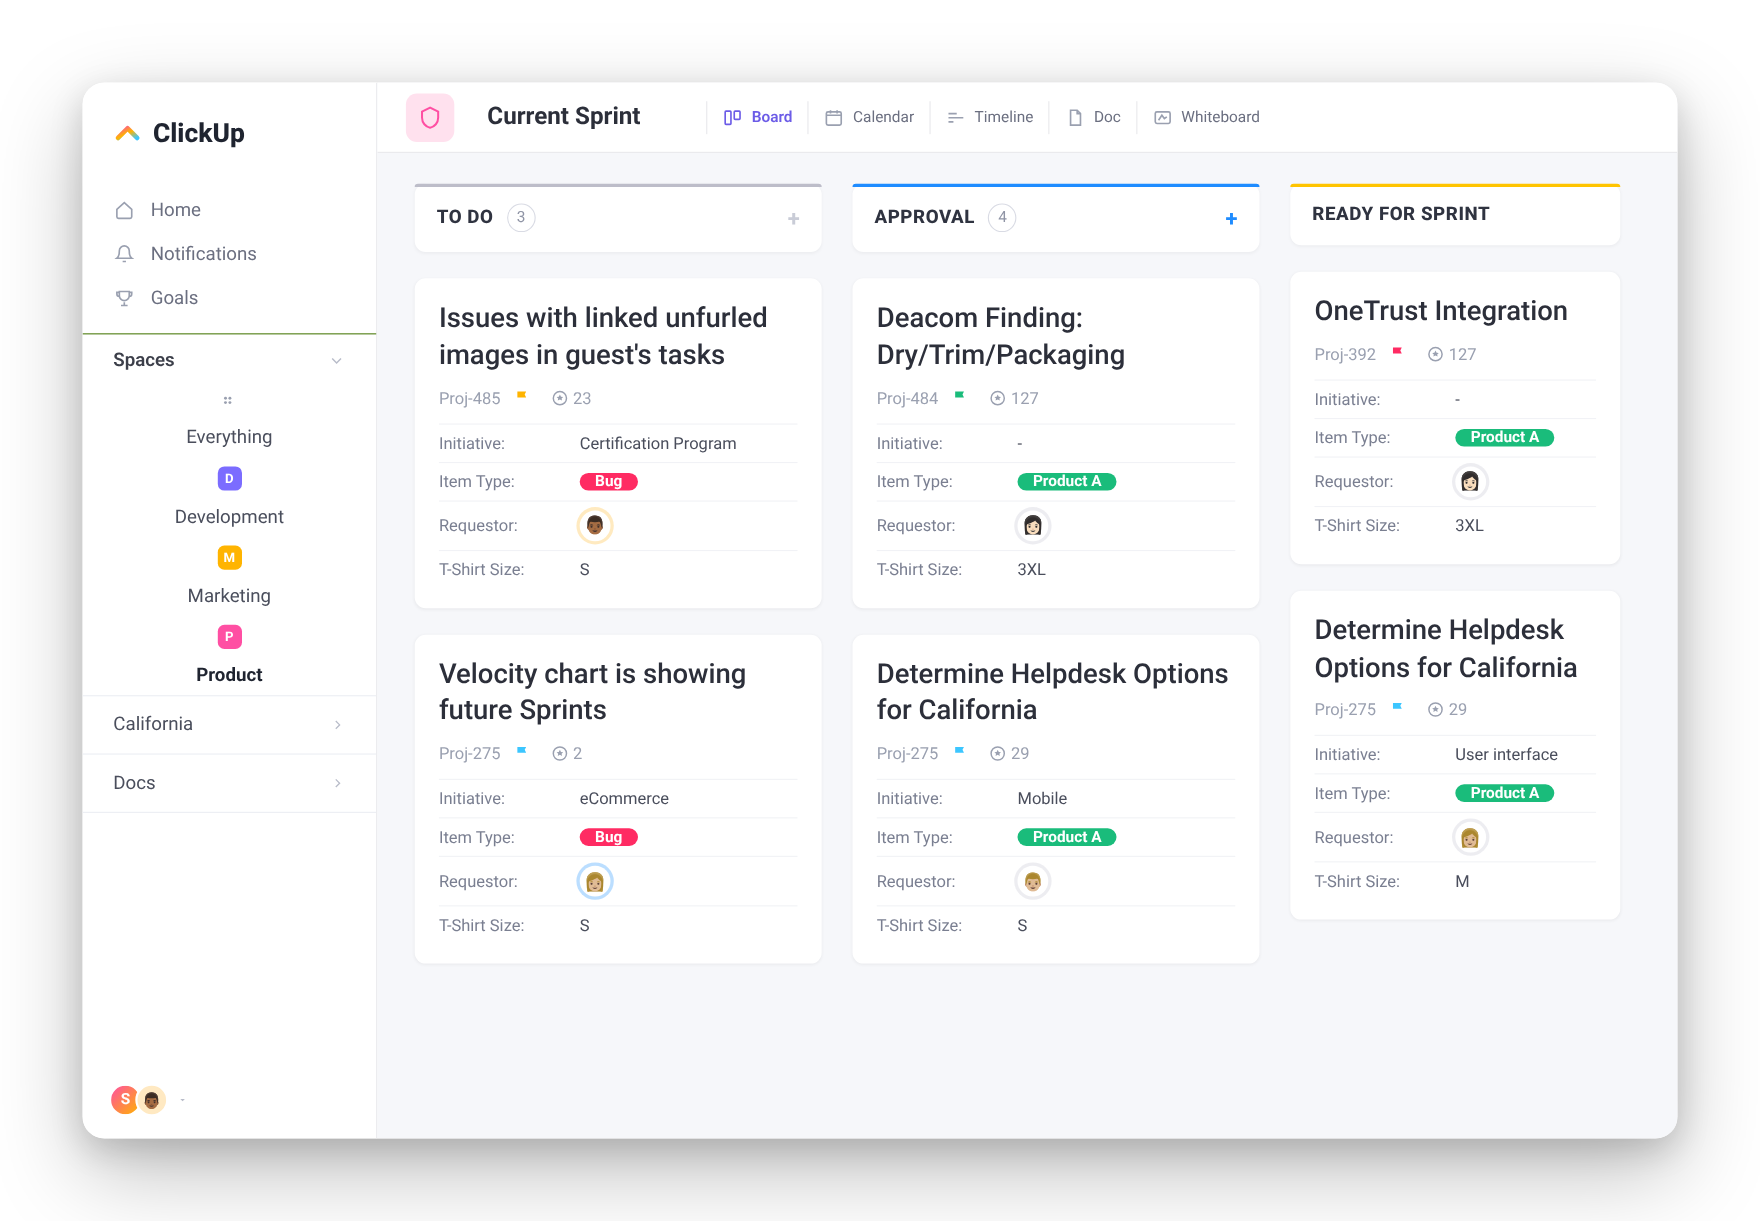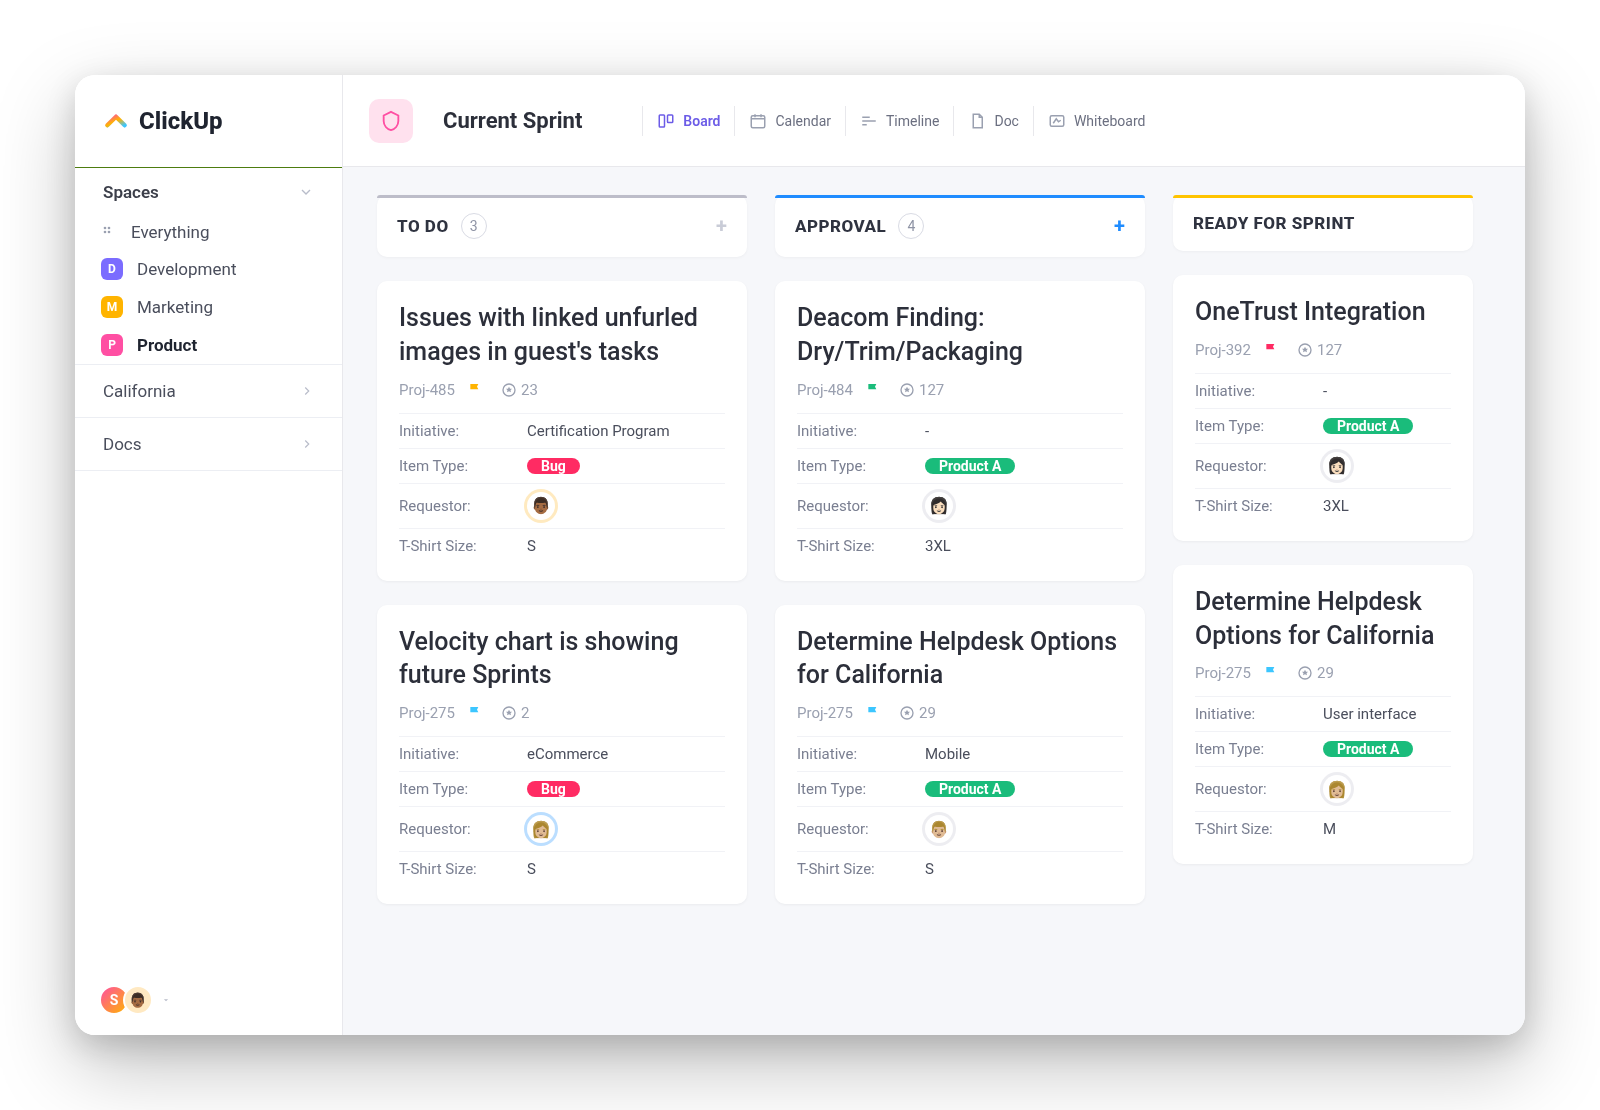--- a/index.html
+++ b/index.html
@@ -59,20 +59,21 @@
   color: #3c3f4a;
 }
 .space-row {
   display: flex;
   align-items: center;
   gap: 14px;
   padding: 8px 26px;
   font-size: 17px;
   color: #4a4e5c;
   cursor: pointer;
+  flex-direction: column;
 }
 .space-row.active { font-weight: 700; color: #1f2430; }
 .space-badge {
   width: 22px; height: 22px; border-radius: 6px;
   display:flex; align-items:center; justify-content:center;
   font-size: 12px; font-weight:700; color:#fff;
 }
 .chev { color:#b8bcc9; }
 .section-row {
   display:flex; align-items:center; justify-content:space-between;
@@ -91,21 +92,21 @@
   display:flex; align-items:center; justify-content:center;
   font-size:14px; font-weight:700; color:#fff;
 }
 .av-stack { display:flex; align-items:center;}
 .av-stack > * { margin-left: -6px; border:2px solid #fff;}
 .av-stack > *:first-child { margin-left:0;}
 
 
 .main { flex:1; display:flex; flex-direction:column; background:#f6f7fa; overflow:hidden;}
 .topbar {
-  height: 92px;
+  height: 64px;
   background: #fff;
   border-bottom: 1px solid #e8e8ec;
   display:flex; align-items:center;
   padding: 0 26px;
   gap: 30px;
 }
 .sprint-chip {
   width: 44px; height: 44px; border-radius: 10px;
   background: #ffe1ee;
   display:flex; align-items:center; justify-content:center;
@@ -203,20 +204,47 @@
             <linearGradient id="g1" x1="0" y1="0" x2="1" y2="1">
           <stop offset="0" stop-color="#ff4fa3"></stop>
               <stop offset="0.5" stop-color="#ffb400"></stop>
               <stop offset="1" stop-color="#3cc6ff"></stop>
         </linearGradient>
           </defs>
       </svg>
       <span class="logo-text">ClickUp</span>
     </div>
 
+    <div class="nav-section">
+      <div class="nav-item">
+        <span class="nicon">
+          <svg width="18" height="18" viewBox="0 0 24 24" fill="none" stroke="currentColor" stroke-width="2">
+              <path d="M3 11l9-8 9 8v9a2 2 0 0 1-2 2H5a2 2 0 0 1-2-2z"></path>
+            </svg>
+        </span>
+        <span>Home</span>
+      </div>
+      <div class="nav-item">
+        <span class="nicon">
+          <svg width="18" height="18" viewBox="0 0 24 24" fill="none" stroke="currentColor" stroke-width="2">
+              <path d="M18 8a6 6 0 0 0-12 0c0 7-3 9-3 9h18s-3-2-3-9"></path>
+              <path d="M10 21h4"></path>
+            </svg>
+        </span>
+        <span>Notifications</span>
+      </div>
+      <div class="nav-item">
+        <span class="nicon">
+          <svg width="18" height="18" viewBox="0 0 24 24" fill="none" stroke="currentColor" stroke-width="2">
+              <path d="M8 21h8M12 17v4M6 4h12v5a6 6 0 0 1-12 0zM6 5H3v2a3 3 0 0 0 3 3M18 5h3v2a3 3 0 0 1-3 3"></path>
+            </svg>
+        </span>
+        <span>Goals</span>
+      </div>
+    </div>
 
     <div class="spaces-header">
       <span>Spaces</span>
       <span class="chev">
         <svg width="16" height="16" viewBox="0 0 24 24" fill="none" stroke="currentColor" stroke-width="2">
             <path d="M6 9l6 6 6-6"></path>
           </svg>
       </span>
     </div>
 

